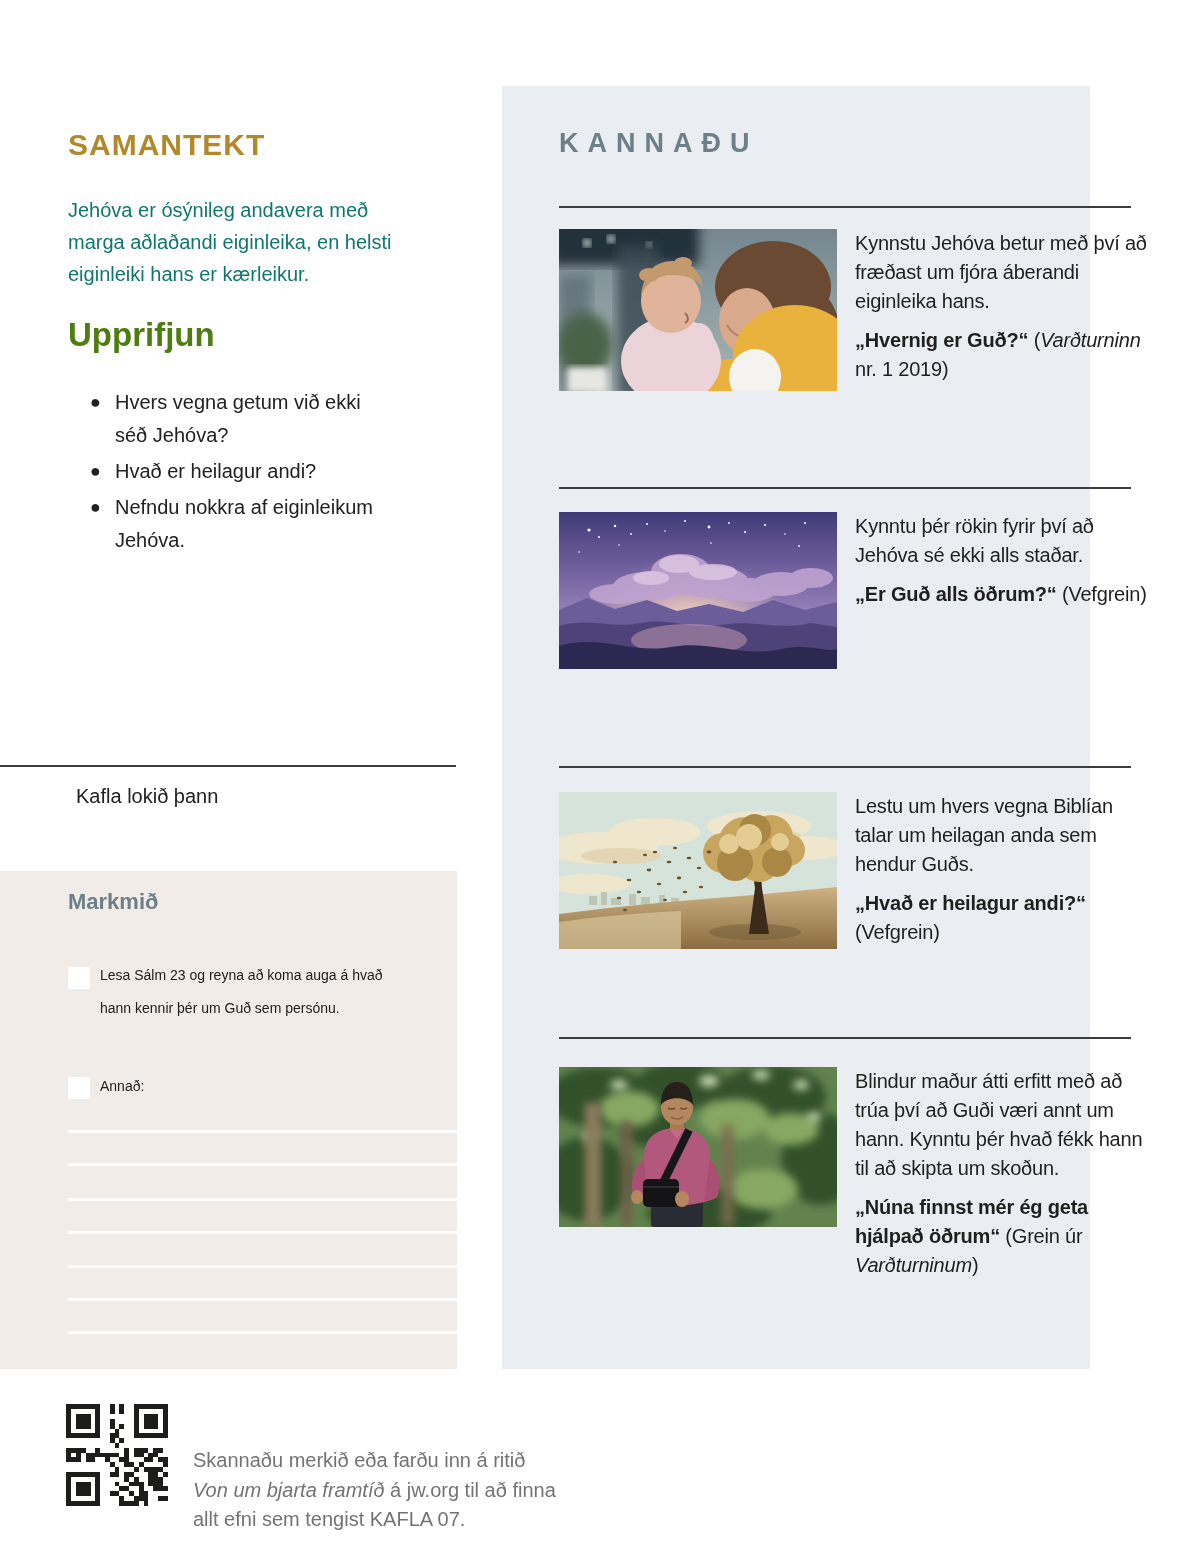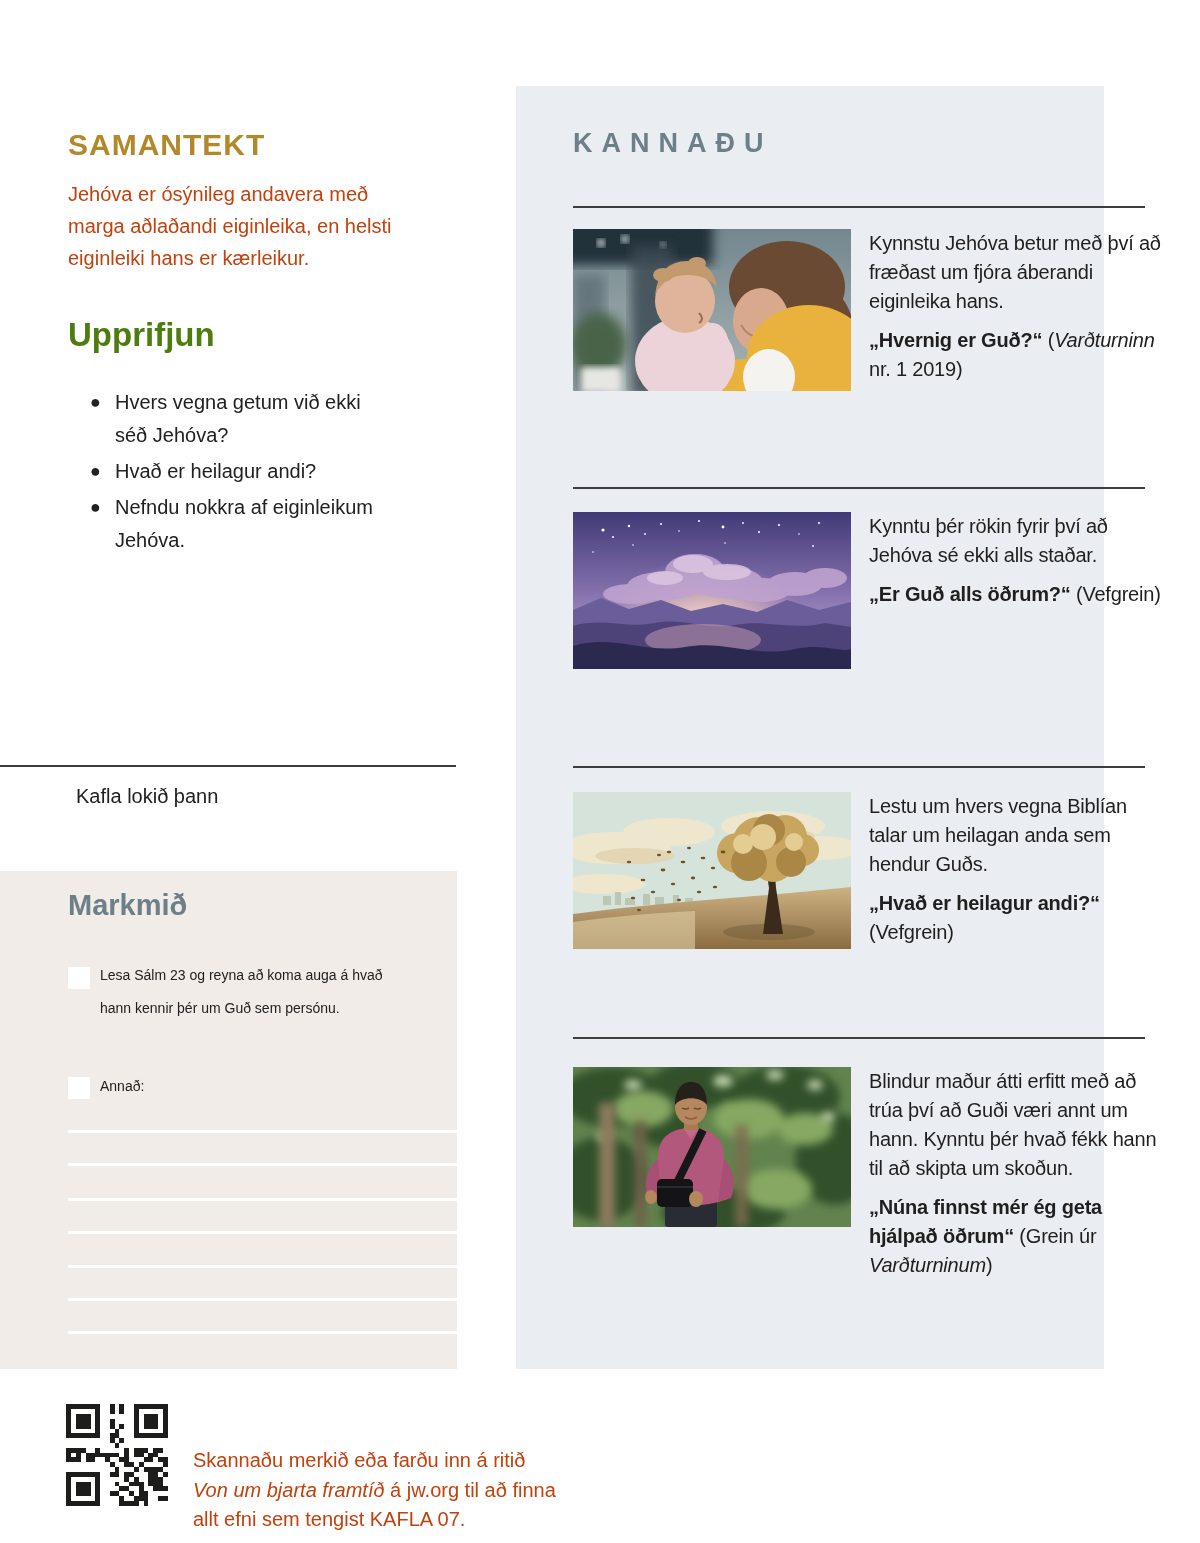--- a/index.html
+++ b/index.html
@@ -2,58 +2,58 @@
 <html lang="is"><head>
 <meta charset="utf-8">
 <style>
   html,body{margin:0;padding:0;background:#ffffff;}
   .page{position:relative;width:1200px;height:1543px;background:#ffffff;
         font-family:"Liberation Sans",sans-serif;color:#212121;overflow:hidden;margin-top:24px;}
 
   
   .summary-heading{position:absolute;left:68px;top:104px;margin:0;
         font-size:30px;font-weight:bold;letter-spacing:1px;color:#b1892b;}
-  .summary-text{position:absolute;left:68px;top:154px;width:360px;margin:0;
-        font-size:20px;line-height:32px;color:#c2410c;}
+  .summary-text{position:absolute;left:68px;top:170px;width:360px;margin:0;
+        font-size:20px;line-height:32px;color:#0f766e;}
   .review-heading{position:absolute;left:68px;top:292px;margin:0;
         font-size:33px;font-weight:bold;color:#4d7c0f;}
   .review-list{position:absolute;left:68px;top:362px;width:330px;margin:0;padding:0;list-style:none;}
   .review-list li{position:relative;padding-left:47px;margin-bottom:3px;
         font-size:20px;line-height:33px;}
   .review-list li .dot{position:absolute;left:22px;top:0;font-size:18px;}
   .review-list li .li-text{display:inline-block;max-width:280px;vertical-align:top;}
   .left-rule{position:absolute;left:0;top:741px;width:456px;height:2px;background:#3d3d3d;}
   .completed-label{position:absolute;left:76px;top:761px;margin:0;font-size:20px;}
 
   .goals-box{position:absolute;left:0;top:847px;width:457px;height:498px;background:#f2ece8;}
   .goals-heading{position:absolute;left:68px;top:18px;margin:0;
-        font-size:29px;font-weight:bold;color:#6d8089;}
+        font-size:22px;font-weight:bold;color:#6d8089;}
   .goal-checkbox{position:absolute;left:68px;width:22px;height:22px;background:#ffffff;}
   .cb1{top:96px;} .cb2{top:206px;}
   .goal-text{position:absolute;left:100px;width:292px;margin:0;font-size:14px;line-height:33px;}
   .gt1{top:88px;} .gt2{top:199px;}
   .write-line{position:absolute;left:68px;width:389px;height:3px;background:#ffffff;}
 
   
-  .explore-panel{position:absolute;left:516px;top:62px;width:588px;height:1283px;background:#eaedf1;}
+  .explore-panel{position:absolute;left:502px;top:62px;width:588px;height:1283px;background:#eaedf1;}
   .explore-heading{position:absolute;left:57px;top:42px;margin:0;
         font-size:27px;font-weight:bold;letter-spacing:9px;color:#6d8089;}
   .x-rule{position:absolute;left:57px;width:572px;height:2px;background:#3d3d3d;}
   .x-item{position:absolute;left:57px;width:600px;display:flex;}
   .thumb{width:278px;flex:none;margin-right:18px;line-height:0;}
   .thumb svg{display:block;}
   .x-text{width:296px;font-size:20px;line-height:29px;letter-spacing:-0.2px;color:#1f1f1f;}
   .x-text p{margin:0 0 10px 0;}
   .x-text .src b{font-weight:bold;}
   .x-text .src i{font-style:italic;}
 
   
   .qr{position:absolute;left:64px;top:1378px;width:106px;height:106px;}
   .footer-text{position:absolute;left:193px;top:1422px;width:370px;margin:0;
-        font-size:20px;line-height:29.5px;color:#c2410c;}
+        font-size:20px;line-height:29.5px;color:#737373;}
   .footer-text i{font-style:italic;}
 </style>
 </head>
 <body>
 
 <div class="page">
 
   <h1 class="summary-heading">SAMANTEKT</h1>
   <p class="summary-text">Jehóva er ósýnileg andavera með marga aðlaðandi eiginleika, en helsti eiginleiki hans er kærleikur.</p>
 

